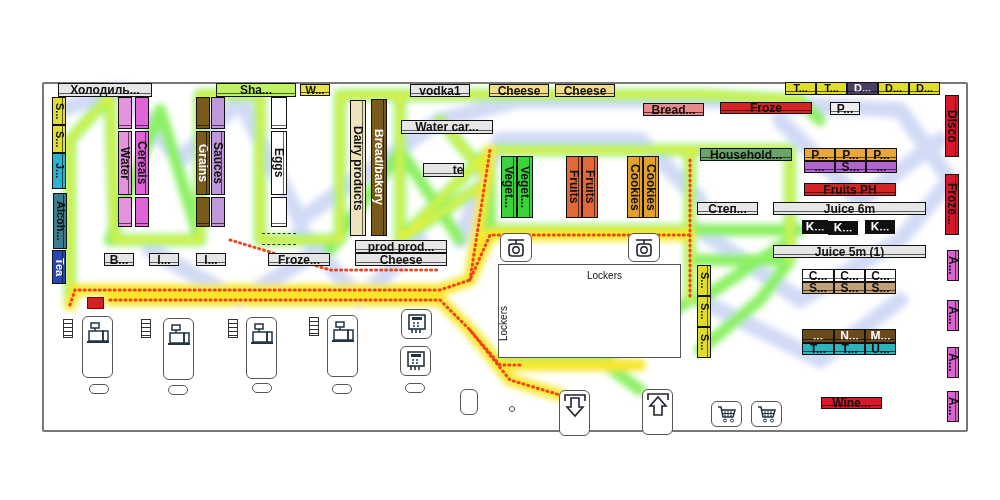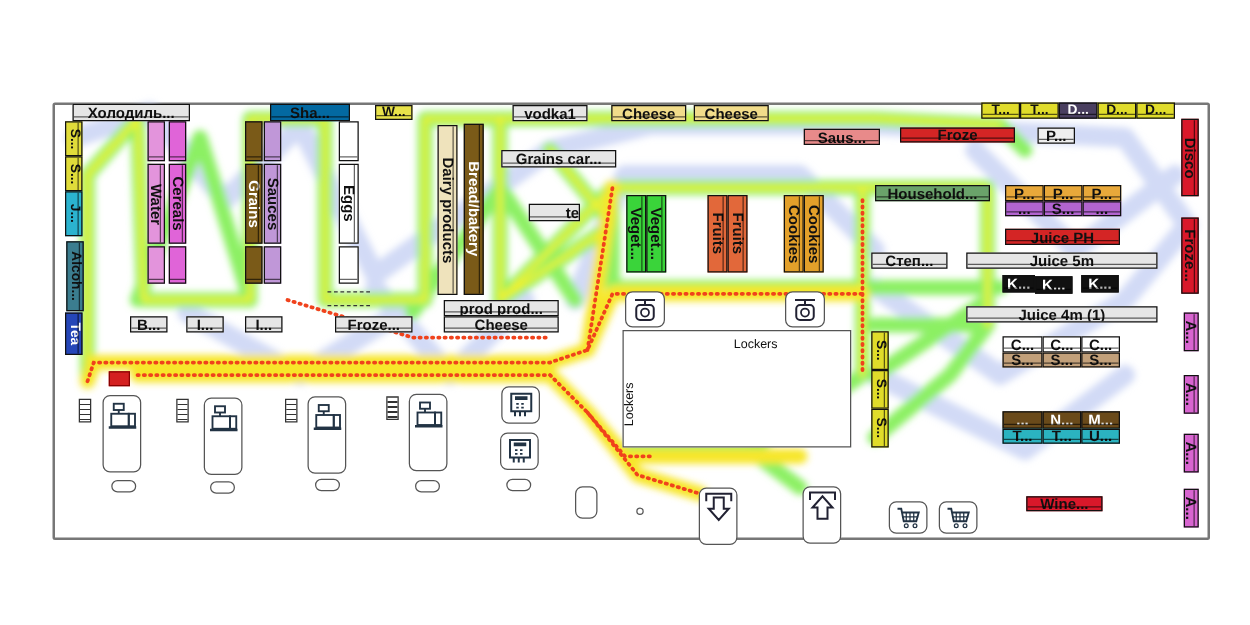--- a/index.html
+++ b/index.html
@@ -79,21 +79,21 @@
     <path d="M470 330 L500 365 L520 365"></path>
     <path d="M470 280 L490 150"></path>
     <path d="M230 240 L330 270 L440 270"></path>
     <path d="M690 160 L690 300"></path>
   </g>
 </svg>
 
 <div class="shelf" style="left:58px;top:83px;width:94px;height:14px;background:#e6e6e6;">
     <span>Холодиль...</span>
   </div>
-<div class="shelf" style="left:216px;top:83px;width:64px;height:14px;background:#0369a1;">
+<div class="shelf" style="left:216px;top:83px;width:80px;height:14px;background:#bef264;">
     <span>Sha...</span>
   </div>
 <div class="shelf" style="left:300px;top:84px;width:30px;height:12px;background:#e8e24a;font-size:11px;">
     <span>W...</span>
   </div>
 <div class="shelf" style="left:410px;top:84px;width:60px;height:13px;background:#e6e6e6;">
     <span>vodka1</span>
   </div>
 <div class="shelf" style="left:489px;top:84px;width:60px;height:13px;background:#f1dc8a;">
     <span>Cheese</span>
@@ -163,21 +163,21 @@
 <div style="position:absolute;left:262px;top:233px;width:34px;height:10px;border-top:1px dashed #333;border-bottom:1px dashed #333;"></div>
 
 <div class="shelf v" style="left:350px;top:100px;width:16px;height:136px;background:#efe3bc;font-size:12px;">
     <span>Dairy products</span>
   </div>
 <div class="shelf v white" style="left:371px;top:99px;width:16px;height:137px;background:#7a5a18;font-size:12px;">
     <span>Bread/bakery</span>
   </div>
 
 <div class="shelf" style="left:401px;top:120px;width:92px;height:14px;background:#e6e6e6;">
-    <span>Grains car...</span>
+    <span>Water car...</span>
   </div>
 <div class="shelf" style="left:423px;top:163px;width:30px;height:14px;background:#e6e6e6;padding-left:39px;">
     <span>te...</span>
   </div>
 <div class="shelf" style="left:355px;top:240px;width:92px;height:13px;background:#e6e6e6;">
     <span>prod prod...</span>
   </div>
 <div class="shelf" style="left:355px;top:253px;width:92px;height:13px;background:#e6e6e6;">
     <span>Cheese</span>
   </div>
@@ -228,21 +228,21 @@
       <circle cx="11" cy="13" r="3.2" fill="none" stroke="#223" stroke-width="1.4"></circle>
     </svg>
 </div>
 
 <div class="locker-box"></div>
 <div class="locker-lbl" style="left:550px;top:270px;">Lockers</div>
 <div class="locker-lbl" style="left:498px;top:306px;writing-mode:vertical-rl;transform:rotate(180deg);">Lockers</div>
 <div class="locker-lbl" style="left:662px;top:274px;writing-mode:vertical-rl;">Lockers</div>
 
 <div class="shelf" style="left:643px;top:103px;width:61px;height:13px;background:#e88a8a;">
-    <span>Saus...</span>
+    <span>Bread...</span>
   </div>
 <div class="shelf" style="left:720px;top:102px;width:92px;height:12px;background:#d42525;">
     <span>Froze</span>
   </div>
 <div class="shelf" style="left:830px;top:102px;width:30px;height:13px;background:#eee;">
     <span>P...</span>
   </div>
 <div class="shelf" style="left:700px;top:148px;width:92px;height:13px;background:#6aa36a;">
     <span>Household...</span>
   </div>
@@ -260,39 +260,39 @@
     <span>...</span>
   </div>
 <div class="shelf" style="left:835px;top:161px;width:31px;height:12px;background:#b264d0;">
     <span>S...</span>
   </div>
 <div class="shelf" style="left:866px;top:161px;width:31px;height:12px;background:#b264d0;">
     <span>...</span>
   </div>
 
 <div class="shelf" style="left:804px;top:183px;width:92px;height:13px;background:#d42525;">
-    <span>Juice PH</span>
+    <span>Fruits PH</span>
   </div>
 <div class="shelf" style="left:697px;top:202px;width:61px;height:13px;background:#e6e6e6;">
     <span>Степ...</span>
   </div>
 <div class="shelf" style="left:773px;top:202px;width:153px;height:13px;background:#e6e6e6;">
-    <span>Juice 5m</span>
+    <span>Juice 6m</span>
   </div>
 <div class="shelf white" style="left:802px;top:220px;width:26px;height:14px;background:#111;">
     <span>K...</span>
   </div>
 <div class="shelf white" style="left:828px;top:221px;width:30px;height:14px;background:#111;">
     <span>K...</span>
   </div>
 <div class="shelf white" style="left:865px;top:220px;width:30px;height:14px;background:#111;">
     <span>K...</span>
   </div>
 <div class="shelf" style="left:773px;top:245px;width:153px;height:13px;background:#e6e6e6;">
-    <span>Juice 4m (1)</span>
+    <span>Juice 5m (1)</span>
   </div>
 
 <div class="shelf" style="left:802px;top:269px;width:32px;height:13px;background:#fff;">
     <span>C...</span>
   </div>
 <div class="shelf" style="left:834px;top:269px;width:31px;height:13px;background:#fff;">
     <span>C...</span>
   </div>
 <div class="shelf" style="left:865px;top:269px;width:31px;height:13px;background:#fff;">
     <span>C...</span>

